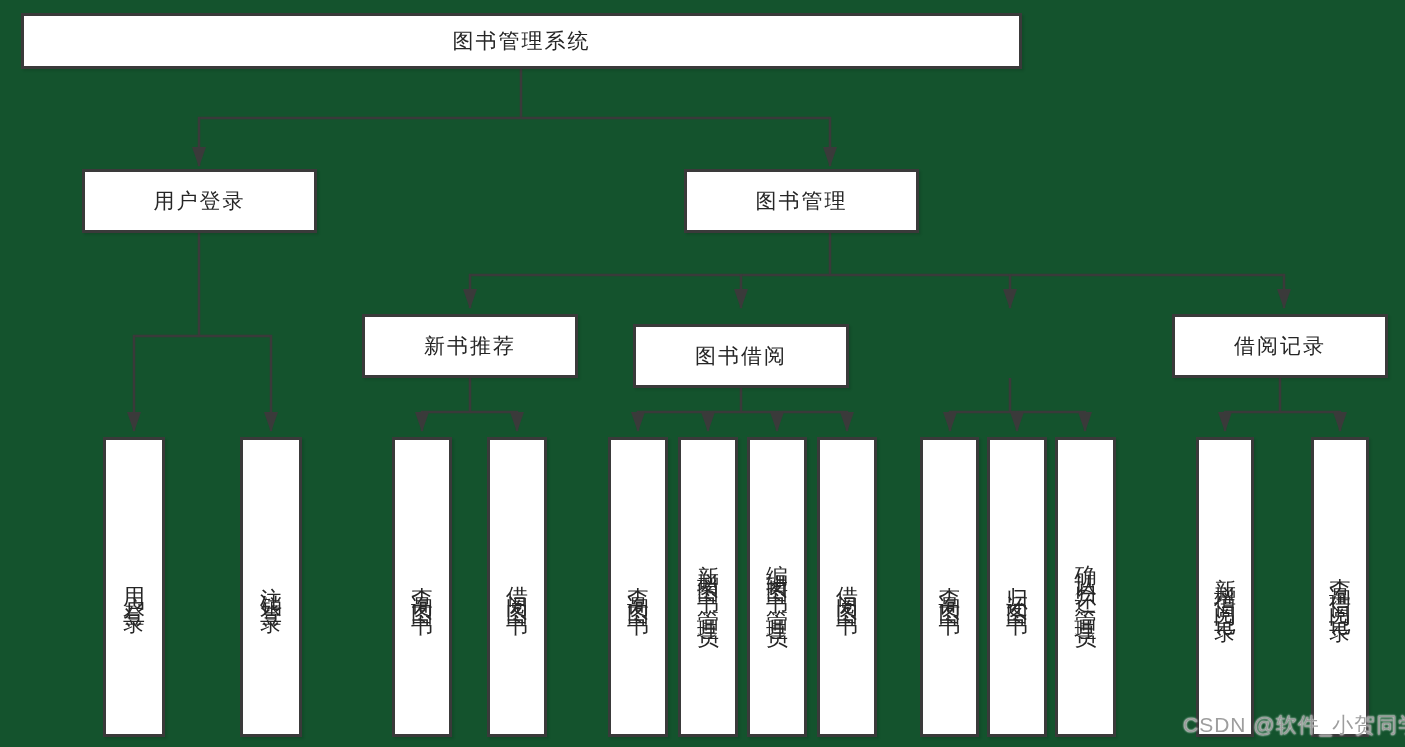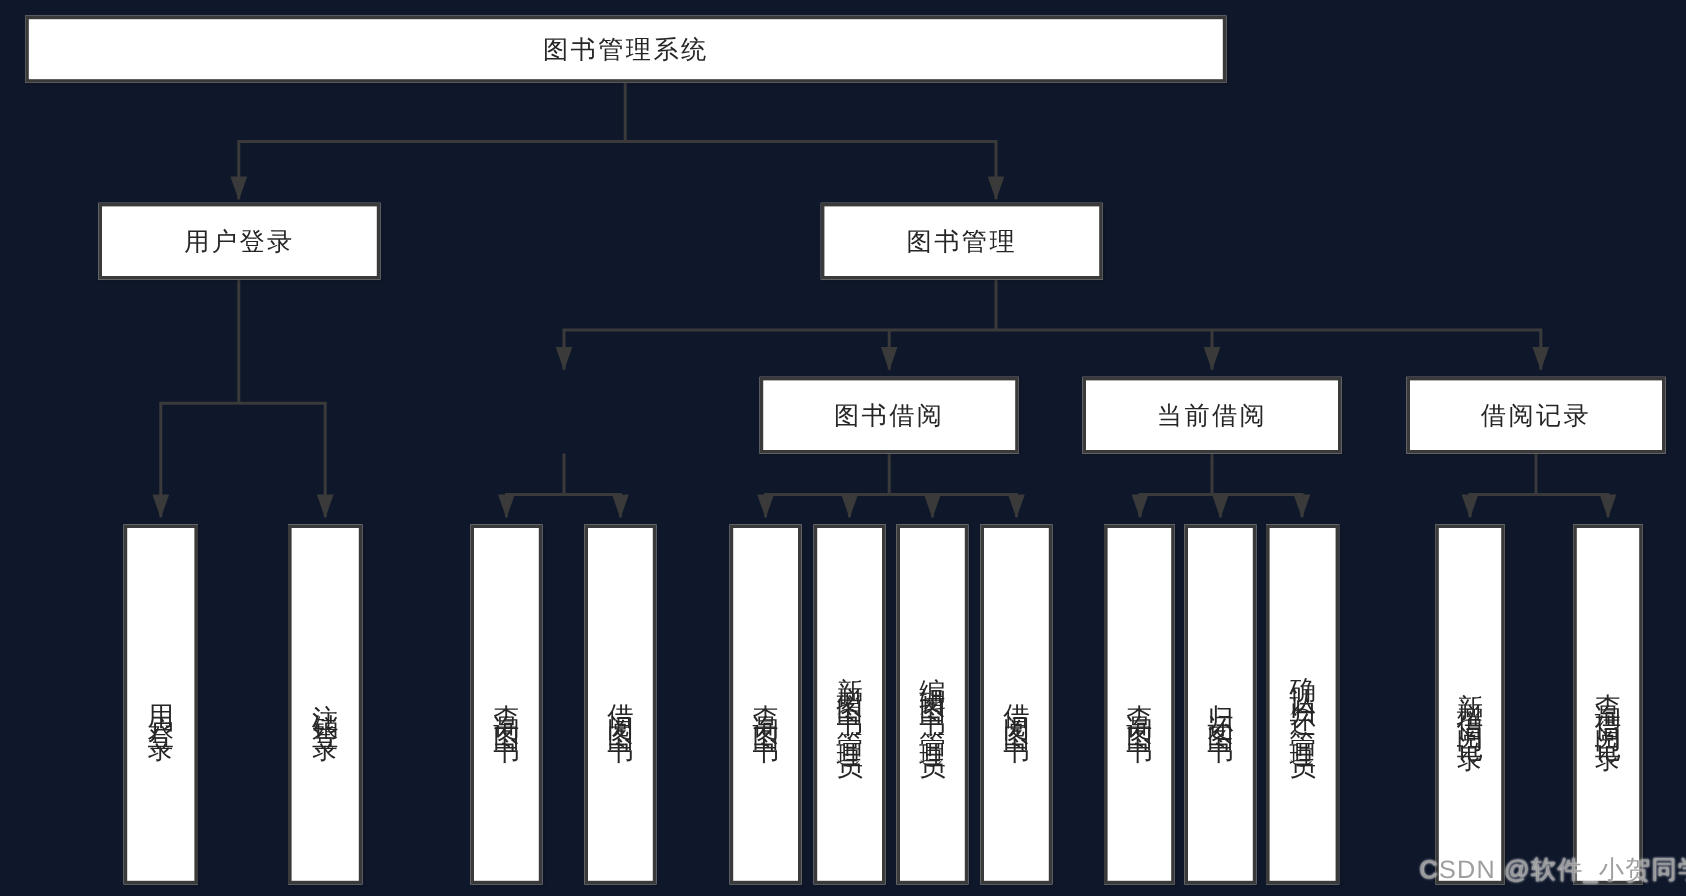--- a/index.html
+++ b/index.html
@@ -1,18 +1,18 @@
 <!DOCTYPE html>
 <html><head>
 <meta charset="utf-8">
 <style>
   html,body { margin:0; padding:0; background:#ffffff; }
   #canvas {
     position:relative; width:1405px; height:747px;
-    background:#0f172a; overflow:hidden;
+    background:#14532d; overflow:hidden;
     font-family:"Liberation Sans","DejaVu Sans",sans-serif;
   }
   #connector-layer { position:absolute; left:0; top:0; z-index:1; }
   .hbox {
     position:absolute; box-sizing:border-box; z-index:2;
     border:3px solid #3a3a3a; background:#ffffff;
     display:flex; align-items:center; justify-content:center;
     font-size:21px; color:#262626; letter-spacing:2px;
     box-shadow:2px 2px 2px rgba(0,0,0,0.10);
   }
@@ -92,25 +92,25 @@
     <span>图书管理系统</span>
   </div>
 
   <div class="hbox" style="left:82px; top:169px; width:235px; height:64px;">
     <span>用户登录</span>
   </div>
   <div class="hbox" style="left:684px; top:169px; width:235px; height:64px;">
     <span>图书管理</span>
   </div>
 
-  <div class="hbox" style="left:633px; top:314px; width:216px; height:64px;">
+  <div class="hbox" style="left:362px; top:314px; width:216px; height:64px;">
+    <span>新书推荐</span>
+  </div>
+  <div class="hbox" style="left:633px; top:324px; width:216px; height:64px;">
     <span>图书借阅</span>
-  </div>
-  <div class="hbox" style="left:902px; top:314px; width:216px; height:64px;">
-    <span>当前借阅</span>
   </div>
   <div class="hbox" style="left:1172px; top:314px; width:216px; height:64px;">
     <span>借阅记录</span>
   </div>
 
   <div class="vbox" style="left:103px; top:437px; width:62px; height:300px;">
     <span class="vtext">用户登录</span>
   </div>
   <div class="vbox" style="left:240px; top:437px; width:62px; height:300px;">
     <span class="vtext">注销登录</span>

